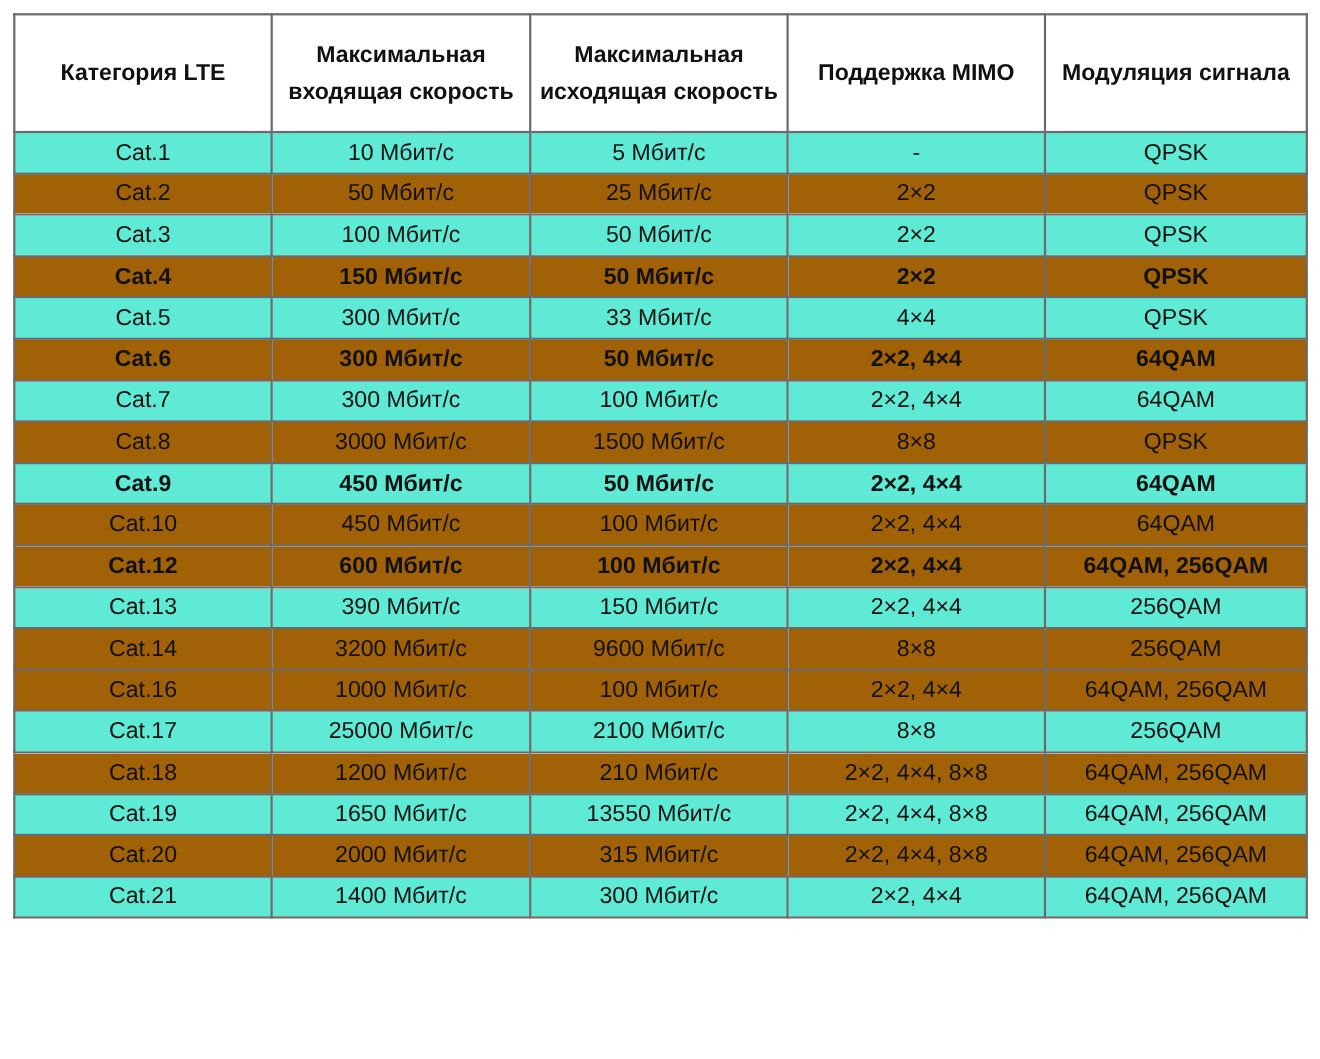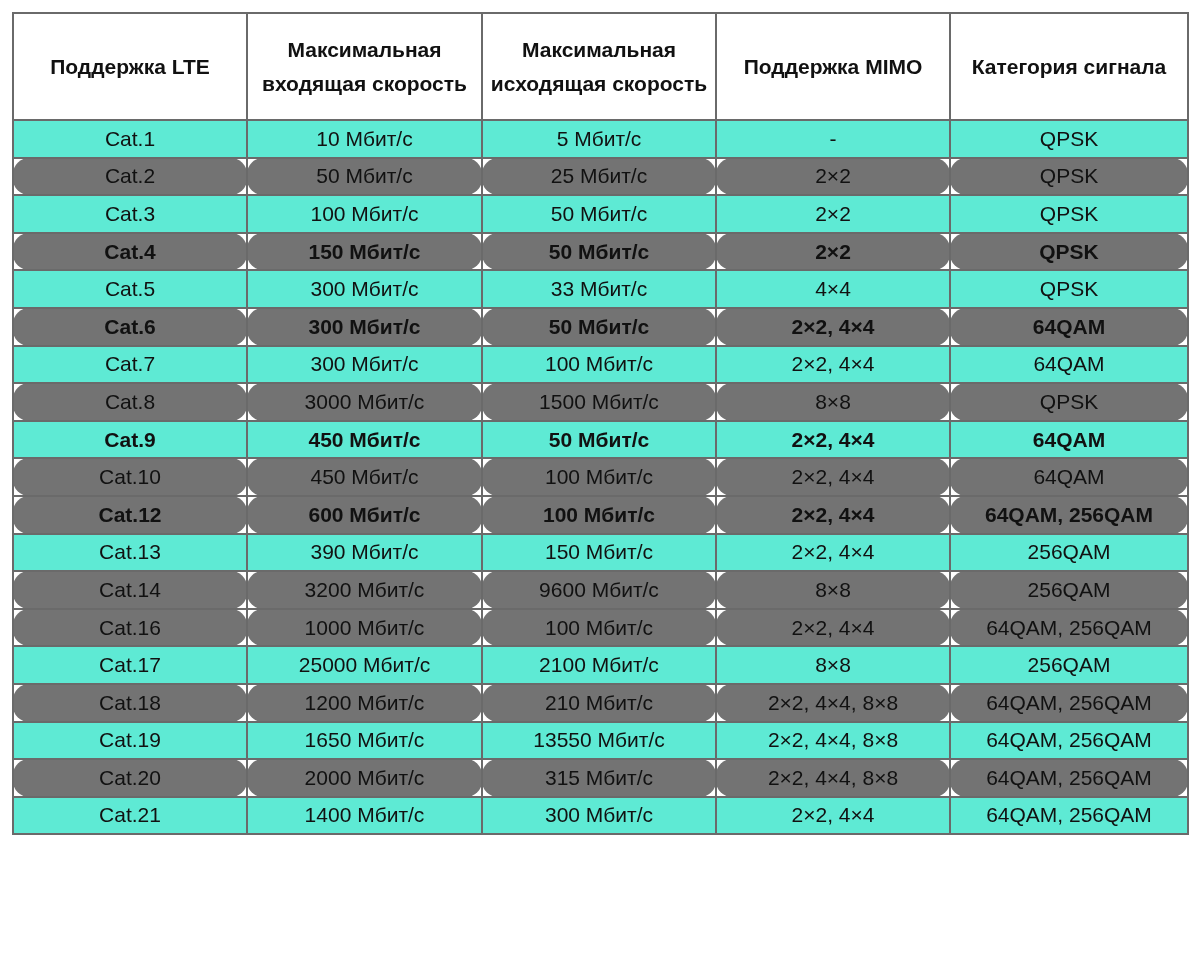--- a/index.html
+++ b/index.html
@@ -28,41 +28,41 @@
       line-height: 34px;
       white-space: normal;
       background: #ffffff;
     }
     .tbl td {
       height: 35.6px;
       font-size: 21px;
       line-height: 24px;
     }
     .tbl tr.shade td { background: #5eead4; }
-    .tbl tr.plain td { background: #737373; border-radius: 16px; }
+    .tbl tr.plain td { background: #a16207; }
     .tbl tr.bold td { font-weight: bold; }
   </style>
 </head>
 <body>
 
 <table class="tbl">
   <colgroup>
     <col style="width:234px">
     <col style="width:235px">
     <col style="width:234px">
     <col style="width:234px">
     <col style="width:238px">
   </colgroup>
   <thead>
     <tr>
-      <th>Поддержка LTE</th>
+      <th>Категория LTE</th>
       <th>Максимальная входящая скорость</th>
       <th>Максимальная исходящая скорость</th>
       <th>Поддержка MIMO</th>
-      <th>Категория сигнала</th>
+      <th>Модуляция сигнала</th>
     </tr>
   </thead>
   <tbody id="tbody">
       <tr class="shade">
         <td>Cat.1</td>
         <td>10 Мбит/с</td>
         <td>5 Мбит/с</td>
         <td>-</td>
         <td>QPSK</td>
       </tr>

